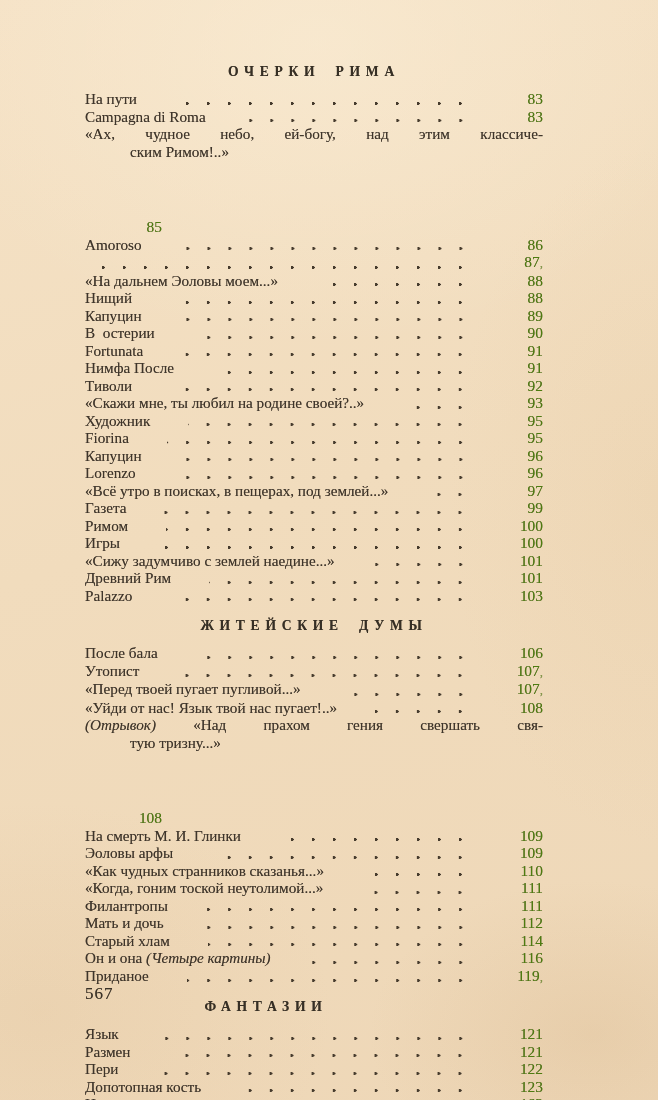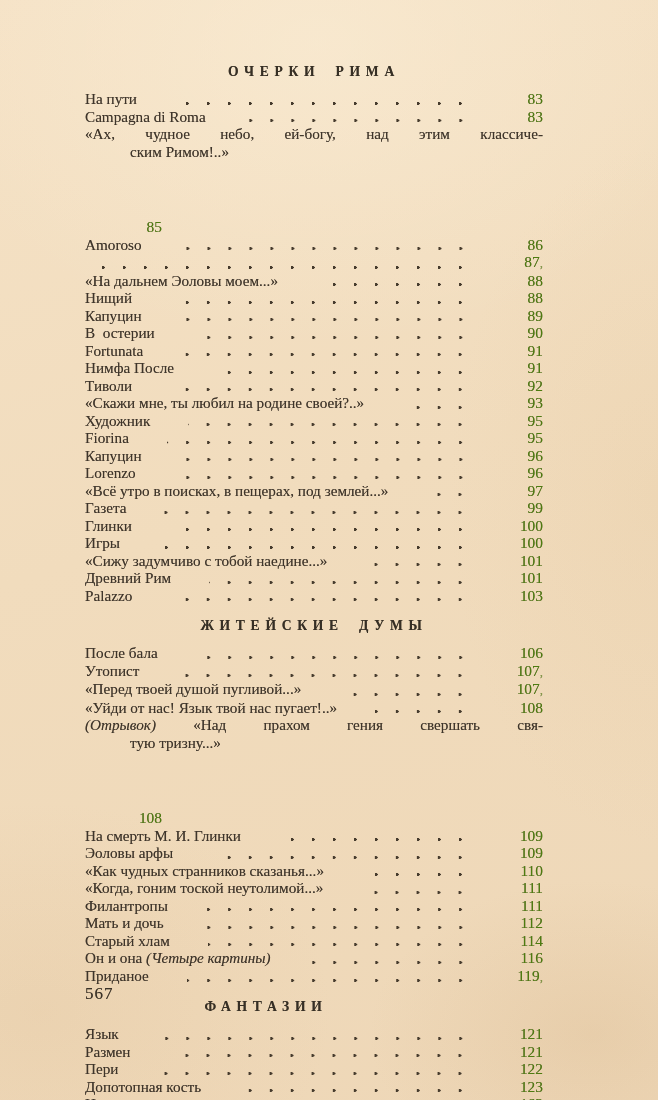--- a/index.html
+++ b/index.html
@@ -182,31 +182,31 @@
           <span class="t"><span>«Всё утро в поисках, в пещерах, под землей...»</span></span>
           <span class="leader"></span>
           <span class="pgwrap"><span class="pg">97</span></span>
         </div>
         <div class="row">
           <span class="t"><span>Газета</span></span>
           <span class="leader"></span>
           <span class="pgwrap"><span class="pg">99</span></span>
         </div>
         <div class="row">
-          <span class="t"><span>Глинки</span></span>
+          <span class="t"><span>Римом</span></span>
           <span class="leader"></span>
           <span class="pgwrap"><span class="pg">100</span></span>
         </div>
         <div class="row">
           <span class="t"><span>Игры</span></span>
           <span class="leader"></span>
           <span class="pgwrap"><span class="pg">100</span></span>
         </div>
         <div class="row">
-          <span class="t"><span>«Сижу задумчиво с тобой наедине...»</span></span>
+          <span class="t"><span>«Сижу задумчиво с землей наедине...»</span></span>
           <span class="leader"></span>
           <span class="pgwrap"><span class="pg">101</span></span>
         </div>
         <div class="row">
           <span class="t"><span>Древний Рим</span></span>
           <span class="leader"></span>
           <span class="pgwrap"><span class="pg">101</span></span>
         </div>
         <div class="row">
           <span class="t"><span>Palazzo</span></span>
@@ -222,21 +222,21 @@
           <span class="t"><span>После бала</span></span>
           <span class="leader"></span>
           <span class="pgwrap"><span class="pg">106</span></span>
         </div>
         <div class="row">
           <span class="t"><span>Утопист</span></span>
           <span class="leader"></span>
           <span class="pgwrap"><span class="pg">107</span><span class="mark">,</span></span>
         </div>
         <div class="row">
-          <span class="t"><span>«Перед твоей душой пугливой...»</span></span>
+          <span class="t"><span>«Перед твоей пугает пугливой...»</span></span>
           <span class="leader"></span>
           <span class="pgwrap"><span class="pg">107</span><span class="mark">,</span></span>
         </div>
         <div class="row">
           <span class="t"><span>«Уйди от нас! Язык твой нас пугает!..»</span></span>
           <span class="leader"></span>
           <span class="pgwrap"><span class="pg">108</span></span>
         </div>
         <div class="row wrap-first"><span class="it">(Отрывок)</span> <span class="t1">«Над прахом гения свершать свя-</span></div>
         <div class="row cont">

